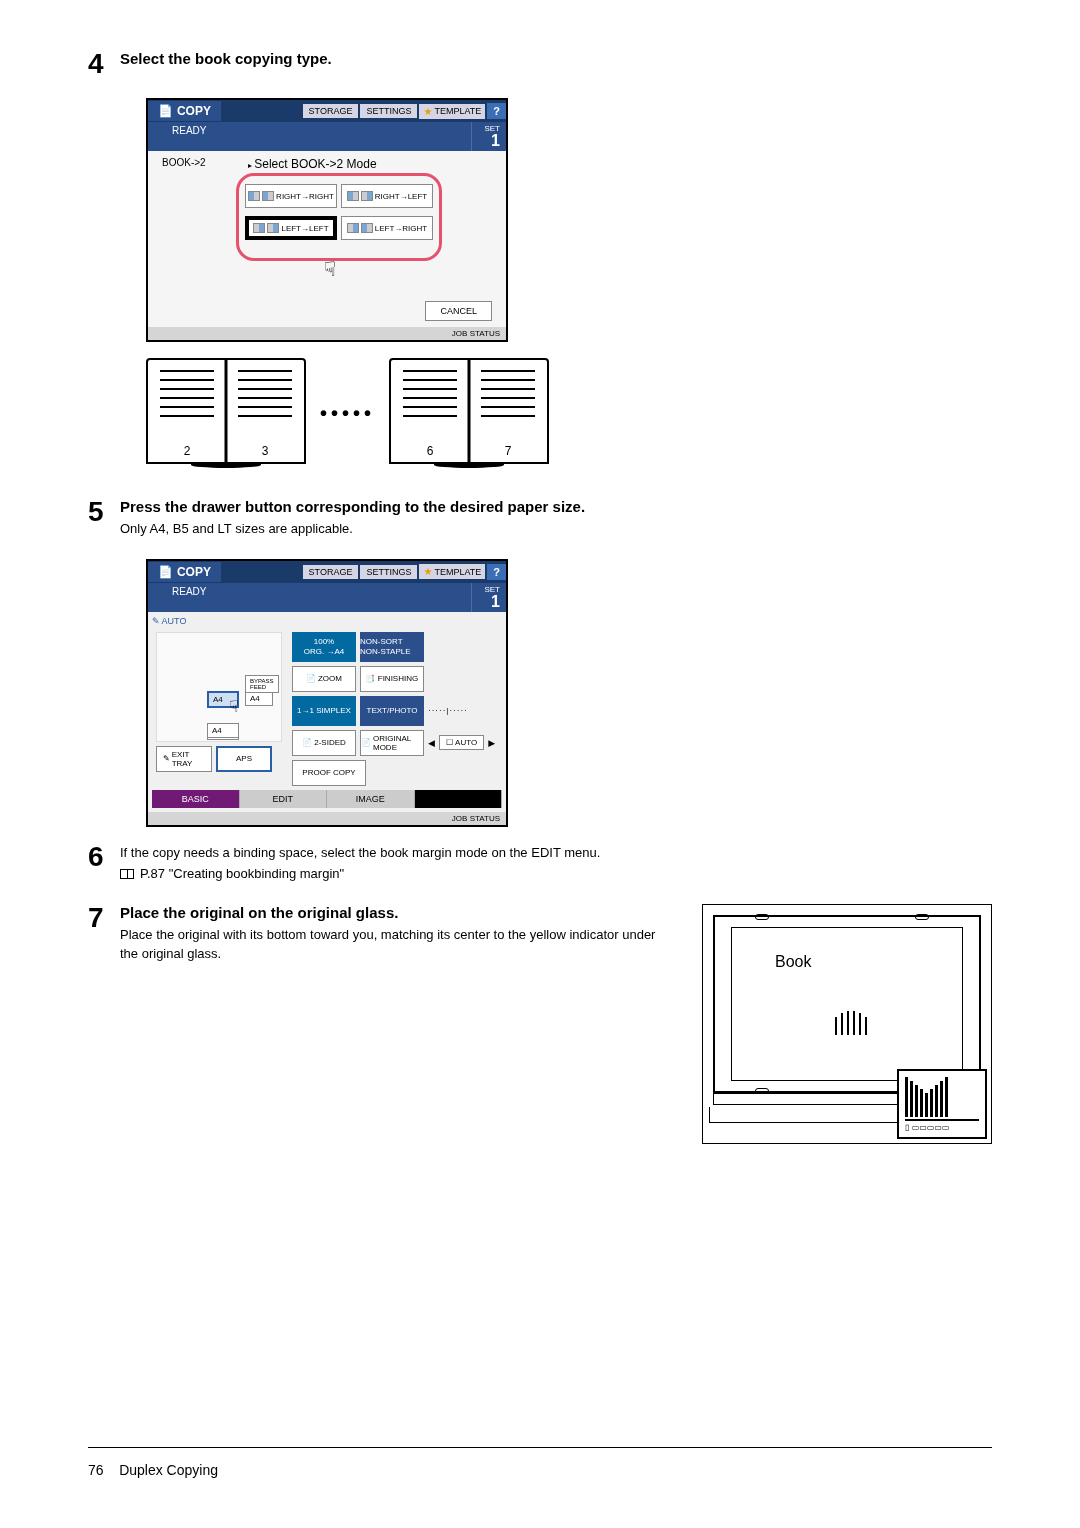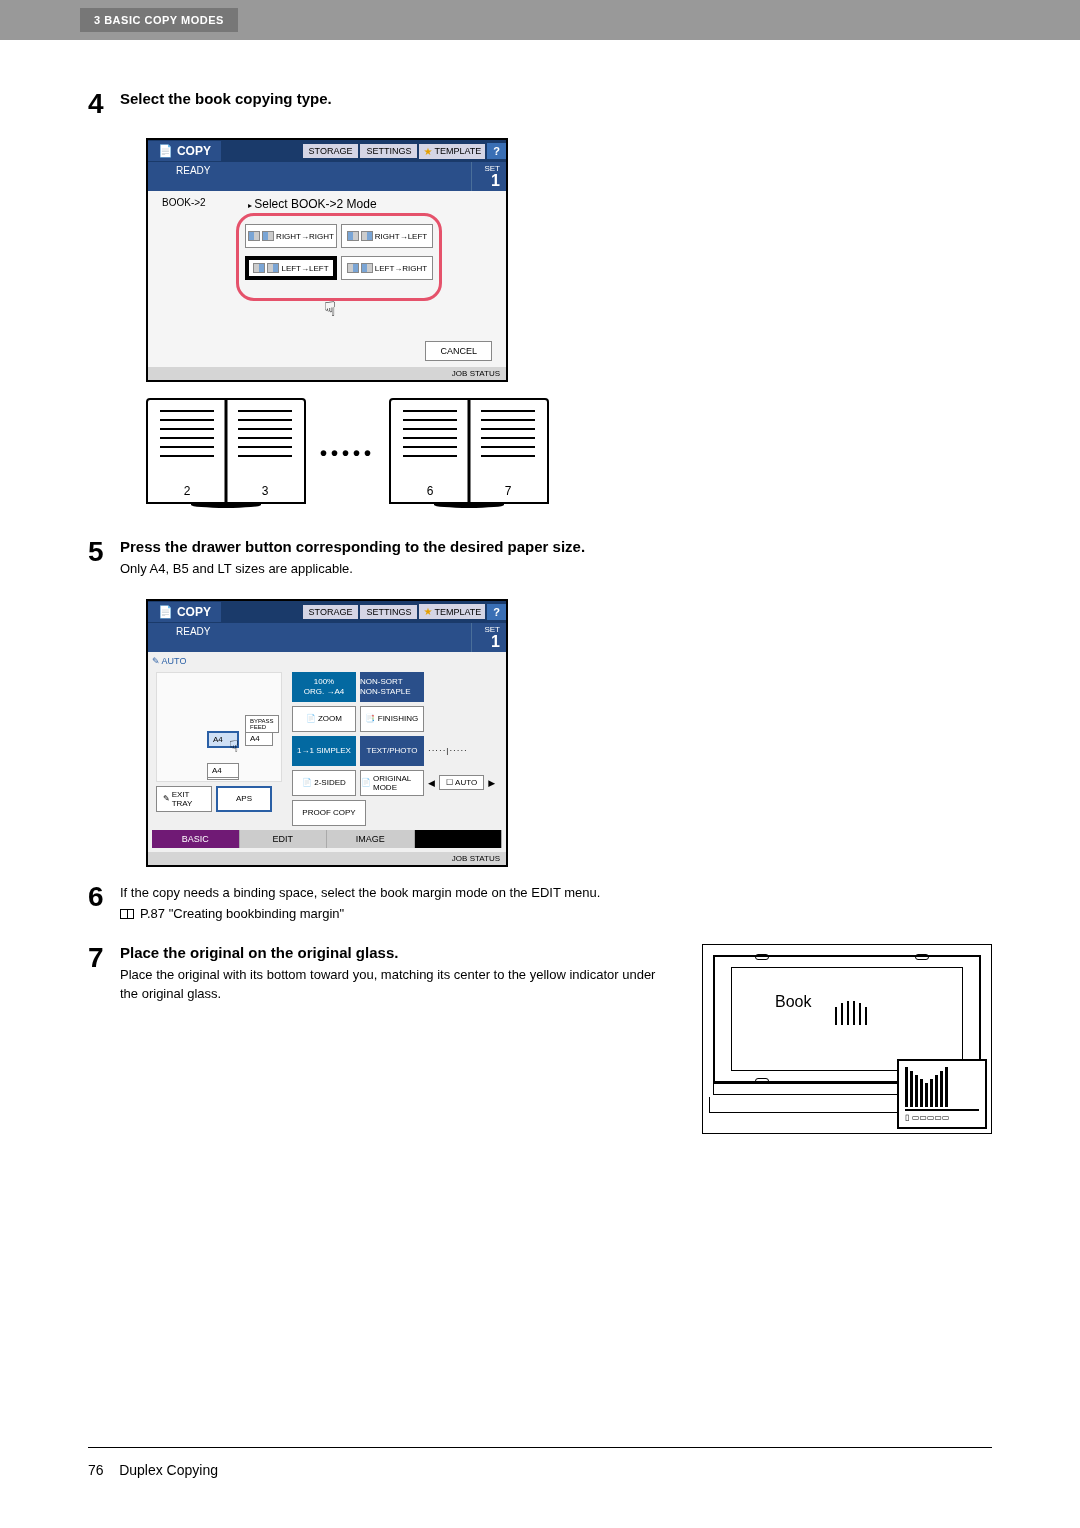--- a/index.html
+++ b/index.html
@@ -18,21 +18,21 @@
   .book-icon::before { content:""; position:absolute; left:50%; top:0; bottom:0; width:1px; background:#000; }
   .panel { width: 362px; margin-left: 58px; background: #000; padding: 2px; margin-top: 6px; margin-bottom: 16px; }
   .panel-header { display:flex; align-items:center; background:#1a3a6a; height:22px; }
   .copy-tab { background:#2a4f8a; color:#fff; font-weight:bold; font-size:12px; padding:3px 10px; display:flex; align-items:center; gap:4px; }
   .hdr-spacer { flex:1; }
   .hdr-btn { background:#d5d5e5; font-size:9px; padding:2px 6px; margin-right:2px; }
   .hdr-tmpl { background:#d5d5e5; font-size:9px; padding:2px 4px; margin-right:2px; display:flex; align-items:center; gap:2px; }
   .star { color:#e5a000; font-size:10px; }
   .help-btn { background:#3a6fb5; color:#fff; font-size:11px; font-weight:bold; padding:2px 6px; }
   .status-row { display:flex; background:#2a4f8a; color:#fff; font-size:10px; }
-  .ready { padding:3px 12px; flex:1;margin-left:16px; }
+  .ready { padding:3px 24px; flex:1; }
   .set-box { background:#2a4f8a; text-align:right; padding:2px 6px; font-size:8px; border-left:1px solid #4a6f9a; width:35px; }
   .set-num { display:block; font-size:16px; font-weight:bold; line-height:1; text-align:right; }
   .panel-body { background:#f5f5f5; min-height:140px; position:relative; padding:8px; }
   .mode-label { position:absolute; left:14px; top:6px; font-size:10px; }
   .prompt { position:absolute; left:100px; top:6px; font-size:12px; }
   .prompt::before { content:"▸ "; font-size:8px; }
   .highlight-box { border:3px solid #e5526b; border-radius:18px; position:absolute; left:88px; top:22px; width:206px; height:88px; padding:8px 6px; }
   .btn-row { display:flex; gap:4px; margin-bottom:8px; }
   .mode-btn { border:1px solid #888; background:#fff; font-size:8px; display:flex; align-items:center; justify-content:center; gap:2px; width:92px; height:24px; }
   .mode-btn.sel { border:4px solid #000000; }
@@ -67,40 +67,37 @@
   .grid2 { display:flex; gap:4px; }
   .info-tile { width:64px; height:30px; background:#0369a1; color:#fff; font-size:8px; display:flex; flex-direction:column; align-items:center; justify-content:center; line-height:1.2; }
   .info-tile2 { background:#2a4f8a; }
   .flat-btn { border:1px solid #888; background:#fff; font-size:8px; width:64px; height:26px; display:flex; align-items:center; justify-content:center; gap:2px; }
   .wide-row { display:flex; gap:4px; align-items:center; }
   .auto-pill { border:1px solid #888; background:#fff; font-size:8px; padding:2px 6px; display:flex; align-items:center; gap:2px; }
   .tabs-row { display:flex; background:#ccc; }
   .btab { flex:1; text-align:center; font-size:9px; padding:4px 0; border-right:1px solid #aaa; }
   .btab.active { background:#701a75; color:#fff; }
   .step7-flex { display:flex; gap:30px; }
-  .glass-diagram { width:290px; height:190px; border:1px solid #000; position:relative; flex-shrink:0; }
+  .glass-diagram { width:290px; height:240px; border:1px solid #000; position:relative; flex-shrink:0; }
   .platen { position:absolute; left:10px; top:10px; right:10px; bottom:50px; border:2px solid #000; }
   .platen-inner { position:absolute; left:16px; top:10px; right:16px; bottom:10px; border:1px solid #000; }
   .book-label-box { position:absolute; left:60px; top:36px; font-size:16px; }
   .hinge-l { position:absolute; left:40px; width:14px; height:6px; border:1px solid #000; border-radius:3px; }
   .hinge-r { position:absolute; left:200px; width:14px; height:6px; border:1px solid #000; border-radius:3px; }
   .bookrest { position:absolute; left:110px; bottom:56px; width:60px; height:24px; }
   .bookrest .bpage { position:absolute; bottom:0; width:2px; background:#000; }
   .zoom-circle { position:absolute; right:4px; bottom:4px; width:90px; height:70px; border:2px solid #000; background:#fff; }
   .zoom-inner { position:absolute; inset:6px; }
   .zoom-lines { display:flex; gap:2px; height:40px; align-items:flex-end; }
   .zl { width:3px; background:#000; }
 </style>
 </head>
 <body>
 
 <div class="page">
-  <div class="top-bar">
-    <div class="chapter-tab">3  BASIC COPY MODES</div>
-  </div>
 
   <div class="content">
 
     <div class="step">
       <div class="step-num">4</div>
       <div class="step-body">
         <div class="step-title">Select the book copying type.</div>
       </div>
     </div>
 

